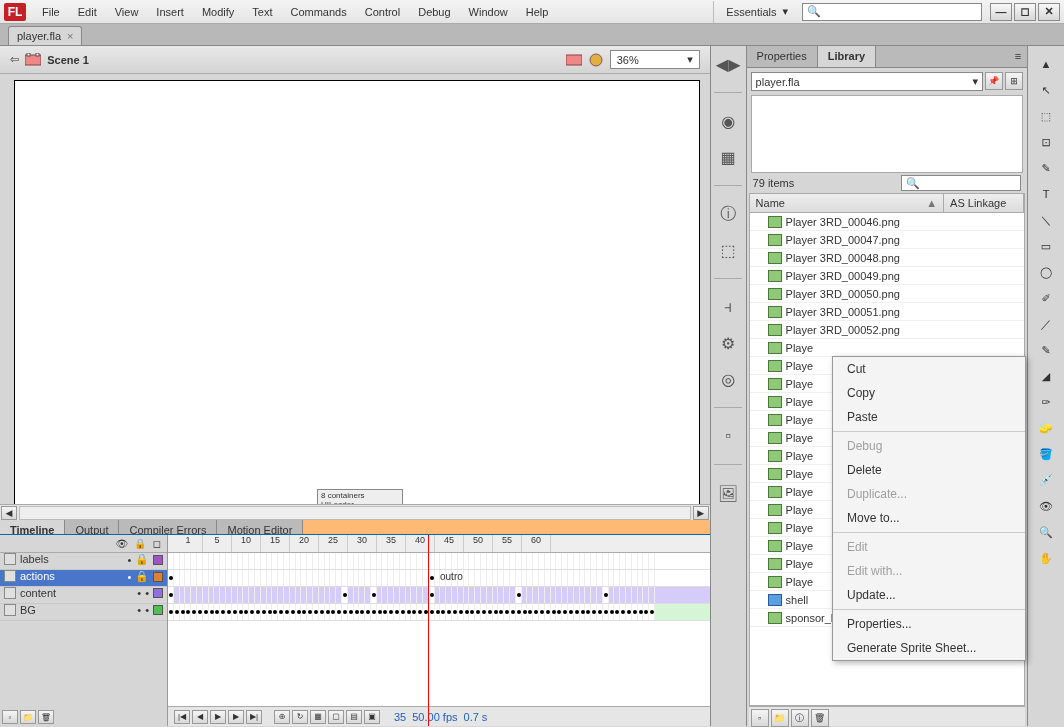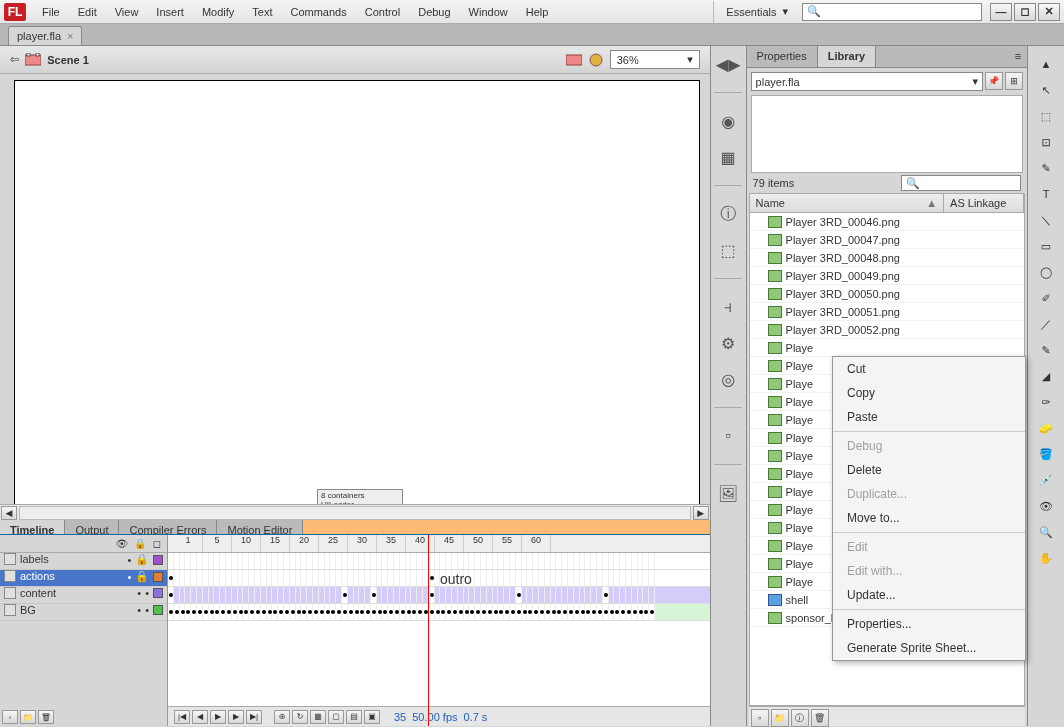--- a/index.html
+++ b/index.html
@@ -47,21 +47,21 @@
 .tl-ruler{height:18px;background:#eee;border-bottom:1px solid #aaa;display:flex;padding-left:6px}
 .tl-ruler div{width:29px;font-size:9px;text-align:center;border-right:1px solid #ccc}
 .tl-track{height:17px;border-bottom:1px solid #ddd;position:relative;display:flex}
 .frame-cell{width:5.8px;height:100%;border-right:1px solid #eee}
 .frame-dot{background:#fff;position:relative}
 .frame-dot::after{content:"";position:absolute;width:4px;height:4px;background:#000;border-radius:50%;top:6px;left:1px}
 .track-purple{background:#d6ccfa}
 .track-green{background:#d6f5d6}
 .playhead{position:absolute;left:260px;top:0;bottom:0;width:1px;background:red;z-index:5}
 .playhead::before{content:"";position:absolute;top:-18px;left:-5px;width:11px;height:16px;background:#ff6b6b;border:1px solid #b00}
-.outro-label{position:absolute;left:272px;top:36px;font-size:14px;color:#333;z-index:6}
+.outro-label{position:absolute;left:272px;top:36px;font-size:10px;color:#333;z-index:6}
 .tl-status{height:20px;background:#e6e6e6;border-top:1px solid #aaa;display:flex;align-items:center;padding:0 6px;gap:6px}
 .tl-btns{display:flex;gap:2px}
 .tl-sbtn{width:16px;height:14px;background:linear-gradient(#f5f5f5,#d8d8d8);border:1px solid #999;font-size:8px;display:flex;align-items:center;justify-content:center}
 .tl-status .val{color:#2060c0}
 .dock-strip{width:36px;background:#d6d6d6;border-right:1px solid #888;display:flex;flex-direction:column;align-items:center;padding-top:6px;gap:12px}
 .dock-icon{width:24px;height:24px;display:flex;align-items:center;justify-content:center;font-size:16px;color:#555;border:1px solid transparent}
 .dock-sep{height:1px;width:80%;background:#aaa;margin:4px 0}
 .lib-panel{width:282px;background:#d6d6d6;display:flex;flex-direction:column;border-right:1px solid #888;position:relative}
 .lib-tabs{height:22px;display:flex;background:#bababa;border-bottom:1px solid #888}
 .lib-tab{padding:4px 10px;border-right:1px solid #888}

